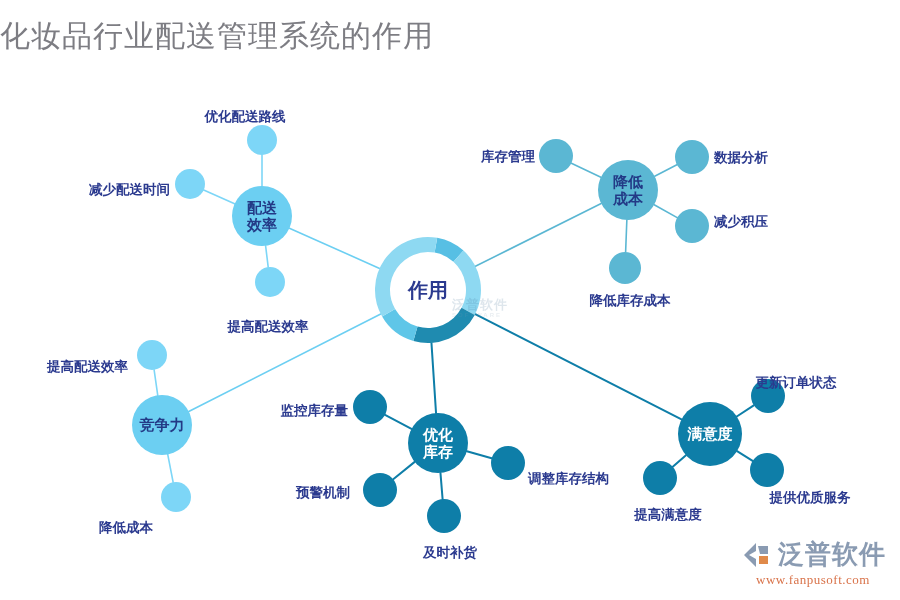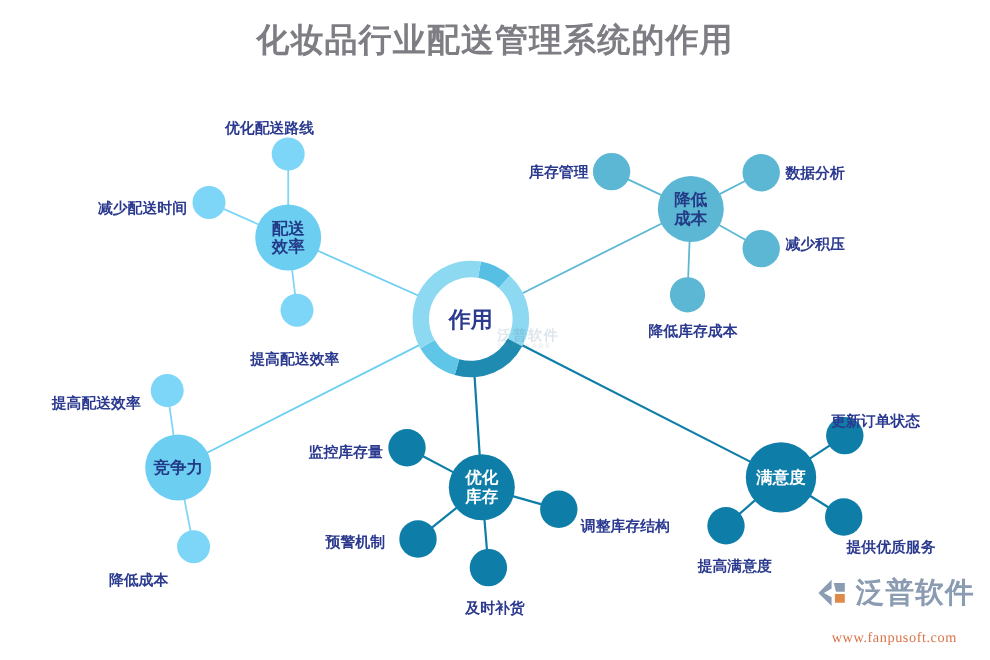--- a/index.html
+++ b/index.html
@@ -18,23 +18,23 @@
     position: absolute;
     top: 0; left: 0;
     width: 900px;
     height: 600px;
   }
   .page-title {
     position: absolute;
     top: 16px;
     left: 0;
     width: 900px;
-    text-align: center;
+    text-align: left;
     font-size: 30px;
-    font-weight: bold;
+    font-weight: normal;
     color: #7d7d83;
     letter-spacing: 1px;
     font-family: "Liberation Sans", "DejaVu Sans", sans-serif;
   }
   .node-label {
     font-family: "Liberation Sans", "DejaVu Sans", sans-serif;
     font-weight: bold;
     fill: #2b3a8f;
     font-size: 13.5px;
   }
@@ -87,21 +87,21 @@
     font-size: 26px;
     font-weight: bold;
     color: #8a9bb2;
     letter-spacing: 1px;
     font-family: "Liberation Sans", "DejaVu Sans", sans-serif;
   }
   .logo-url {
     font-size: 13px;
     color: #d9734a;
     letter-spacing: 0.5px;
-    margin-top: 16px;
+    margin-top: 0px;
     font-family: "Liberation Serif", "DejaVu Serif", serif;
   }
 </style>
 </head>
 <body>
 
 <div class="page-title">化妆品行业配送管理系统的作用</div>
 
 <svg id="canvas" viewBox="0 0 900 600">
     <g>

